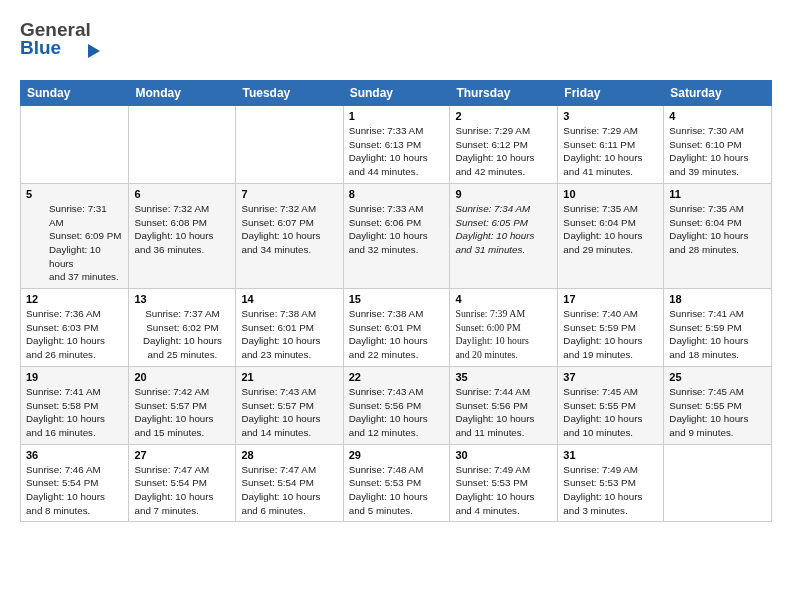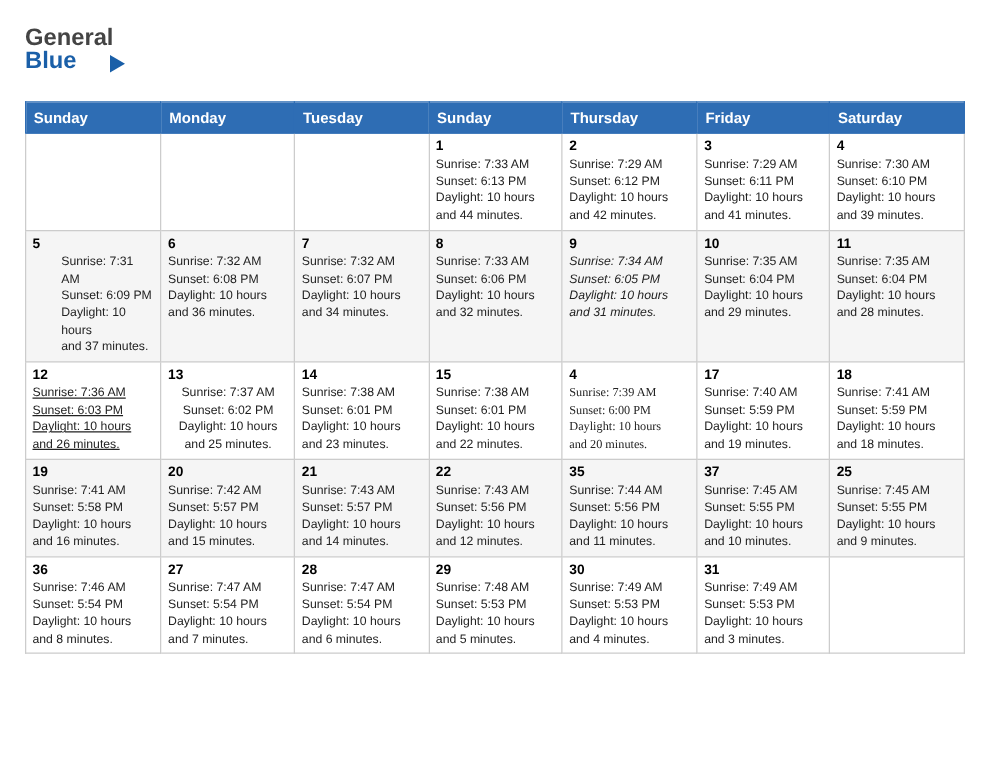--- a/index.html
+++ b/index.html
@@ -186,21 +186,21 @@
             <span class="day-num">11</span>
             <div class="day-info" style="white-space: pre-line;">Sunrise: 7:35 AM
 Sunset: 6:04 PM
 Daylight: 10 hours
 and 28 minutes.</div>
           </td>
         </tr>
         <tr>
           <td>
             <span class="day-num">12</span>
-            <div class="day-info" style="white-space: pre-line; text-decoration: underline;">Sunrise: 7:36 AM
+            <div class="day-info" style="white-space: pre-line;">Sunrise: 7:36 AM
 Sunset: 6:03 PM
 Daylight: 10 hours
 and 26 minutes.</div>
           </td>
           <td>
             <span class="day-num">13</span>
             <div class="day-info" style="white-space: pre-line; text-align: center;">Sunrise: 7:37 AM
 Sunset: 6:02 PM
 Daylight: 10 hours
 and 25 minutes.</div>

